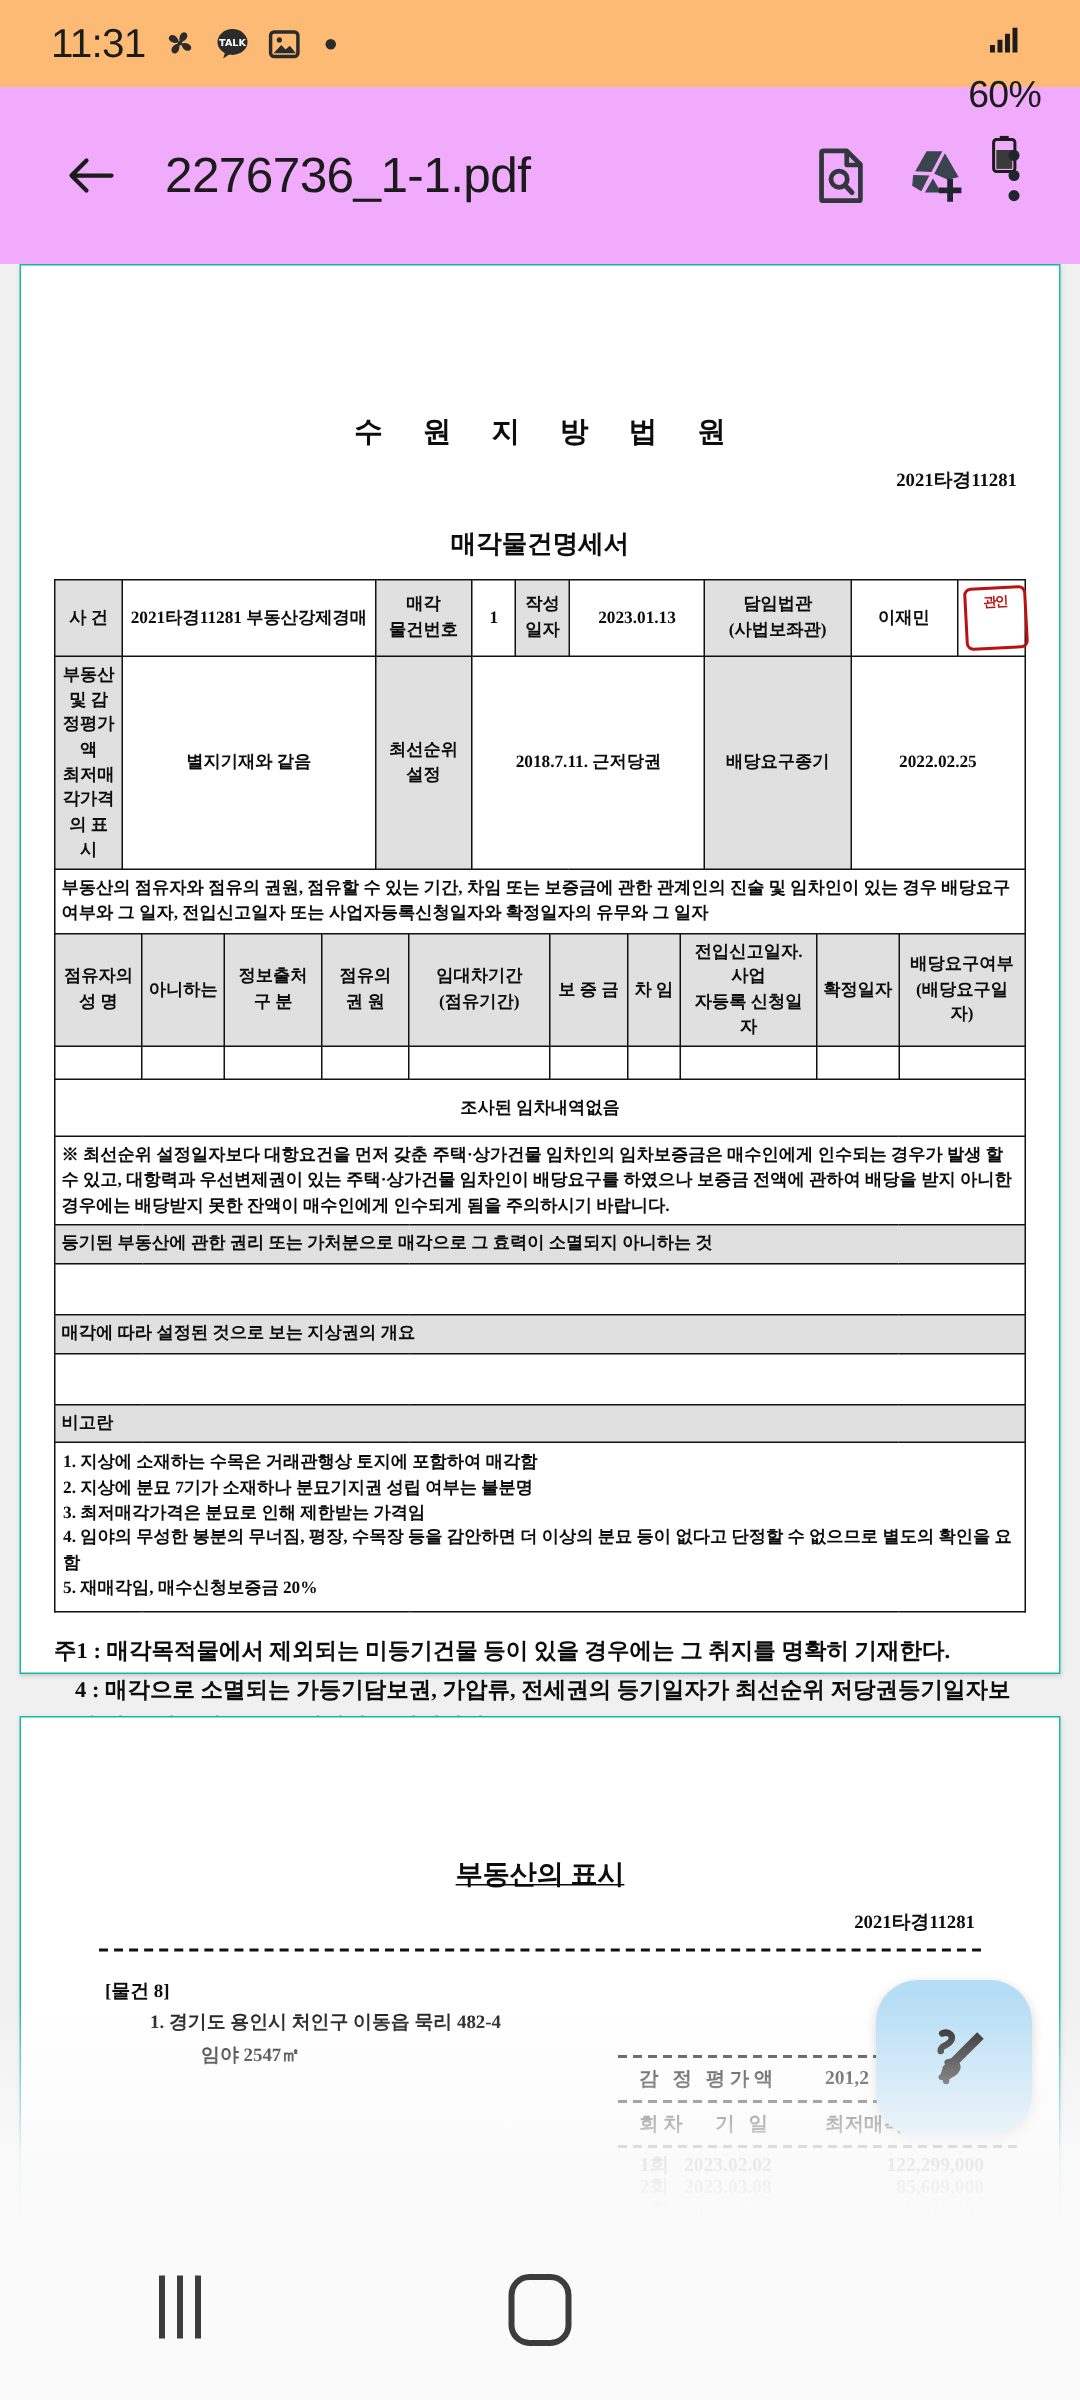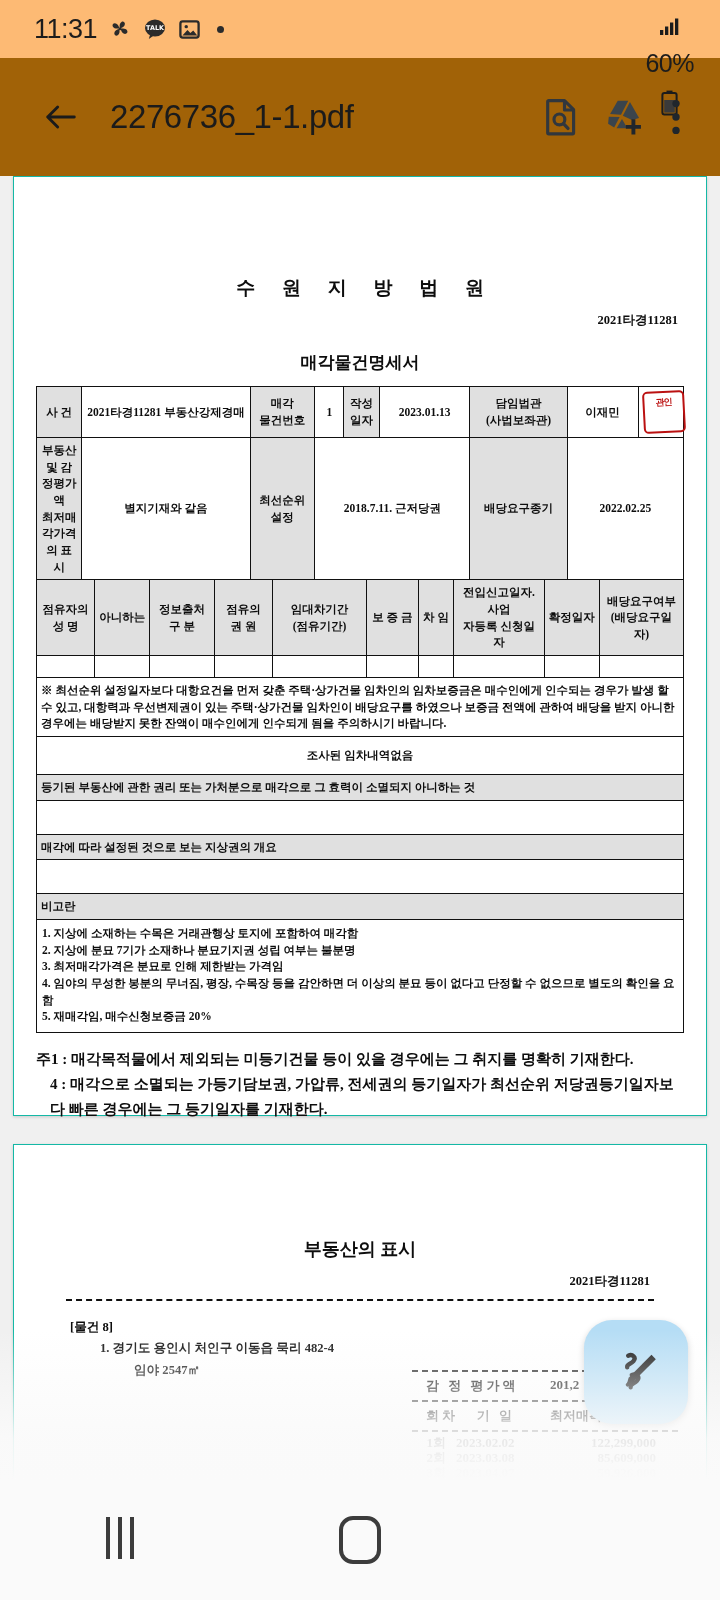--- a/index.html
+++ b/index.html
@@ -19,21 +19,21 @@
   }
   .sb-left{ display:flex; align-items:center; gap:11px; }
   .sb-right{ display:flex; align-items:center; gap:12px;flex-direction:column; }
   #clock{ font-size:27px; color:#1c1c1c; letter-spacing:-0.5px; font-weight:400;}
   .sbicon{ display:flex; align-items:center; justify-content:center; }
   .dot-ind{ width:7px;height:7px;border-radius:50%;background:#2b2b2b; margin-left:5px;}
   #battery-pct{ font-size:25px; color:#1c1c1c; letter-spacing:-0.5px;}
 
   
   #app-bar{
-    height:118px; background:#a16207;
+    height:118px; background:#f0abfc;
     display:flex; align-items:center; padding:0 22px 0 34px;
   }
   #back-button{ width:54px;height:54px;display:flex;align-items:center;justify-content:center;flex:0 0 auto;}
   #doc-title{
     font-size:33px; color:#1b1b1b; margin-left:22px; flex:1 1 auto;
     white-space:nowrap; overflow:hidden; text-overflow:ellipsis; letter-spacing:-0.4px;
   }
   .bar-btn{ width:62px;height:62px;display:flex;align-items:center;justify-content:center;flex:0 0 auto;}
   #overflow-button{ width:44px; }
 
@@ -78,21 +78,21 @@
     color:#b11; font-size:9px; font-weight:bold; line-height:1.05;
     text-align:center; padding-top:5px; letter-spacing:-1px;
     transform:rotate(-3deg); font-family:"DejaVu Sans", sans-serif;
   }
 
   #notes{ margin-top:14px; font-size:15px; line-height:1.62; font-weight:bold;}
   #notes p{ margin-bottom:1px; }
   .ind{ padding-left:14px; }
 
   
-  #prop-heading{ text-align:center; font-size:18px; font-weight:bold; }
+  #prop-heading{ text-align:center; font-size:18px; font-weight:bold;text-decoration:underline; }
   #case-no-2{ text-align:right; font-size:12.5px; font-weight:bold; margin-top:12px; padding-right:34px;}
   .dashline{ border-top:2px dashed #111; margin:9px 30px 0 30px; height:0;}
   #prop-body{ margin:16px 0 0 34px; font-size:12.6px; font-weight:bold; line-height:1.7;}
   #prop-body .lvl2{ padding-left:30px; }
   #prop-body .lvl3{ padding-left:64px; }
 
   
   #price-block{
     position:absolute; left:398px; top:222px; width:266px;
     font-family:"Liberation Serif", serif; font-weight:bold;
@@ -287,20 +287,23 @@
       </tr>
       <tr>
         <td class="c sh thin" style="white-space:pre-line">부동산 및 감정평가액
 최저매각가격의 표시</td>
         <td class="c">별지기재와 같음</td>
         <td class="c sh" style="white-space:pre-line">최선순위
 설정</td>
         <td class="c" colspan="3">2018.7.11. 근저당권</td>
         <td class="c sh">배당요구종기</td>
         <td class="c" colspan="2">2022.02.25</td>
+      </tr>
+      <tr>
+        <td class="l bigtxt" colspan="9">부동산의 점유자와 점유의 권원, 점유할 수 있는 기간, 차임 또는 보증금에 관한 관계인의 진술 및 임차인이 있는 경우 배당요구 여부와 그 일자, 전입신고일자 또는 사업자등록신청일자와 확정일자의 유무와 그 일자</td>
       </tr>
     </tbody>
       </table>
 
     <table class="mt" style="margin-top:-1px">
       <colgroup>
         <col style="width:9%">
           <col style="width:8.5%">
           <col style="width:10%">
           <col style="width:9%">
@@ -336,24 +339,24 @@
         <td></td>
             <td></td>
         <td></td>
             <td></td>
         <td></td>
             <td></td>
         <td></td>
             <td></td>
       </tr>
       <tr>
+        <td class="c" colspan="10" style="height:38px">조사된 임차내역없음</td>
+      </tr>
+      <tr>
         <td class="l bigtxt" colspan="10">※ 최선순위 설정일자보다 대항요건을 먼저 갖춘 주택·상가건물 임차인의 임차보증금은 매수인에게 인수되는 경우가 발생 할 수 있고, 대항력과 우선변제권이 있는 주택·상가건물 임차인이 배당요구를 하였으나 보증금 전액에 관하여 배당을 받지 아니한 경우에는 배당받지 못한 잔액이 매수인에게 인수되게 됨을 주의하시기 바랍니다.</td>
-      </tr>
-      <tr>
-        <td class="c" colspan="10" style="height:38px">조사된 임차내역없음</td>
       </tr>
       <tr>
         <td class="l sh" colspan="10">등기된 부동산에 관한 권리 또는 가처분으로 매각으로 그 효력이 소멸되지 아니하는 것</td>
       </tr>
       <tr>
         <td class="l" colspan="10" style="height:34px"></td>
       </tr>
       <tr>
         <td class="l sh" colspan="10">매각에 따라 설정된 것으로 보는 지상권의 개요</td>
       </tr>

